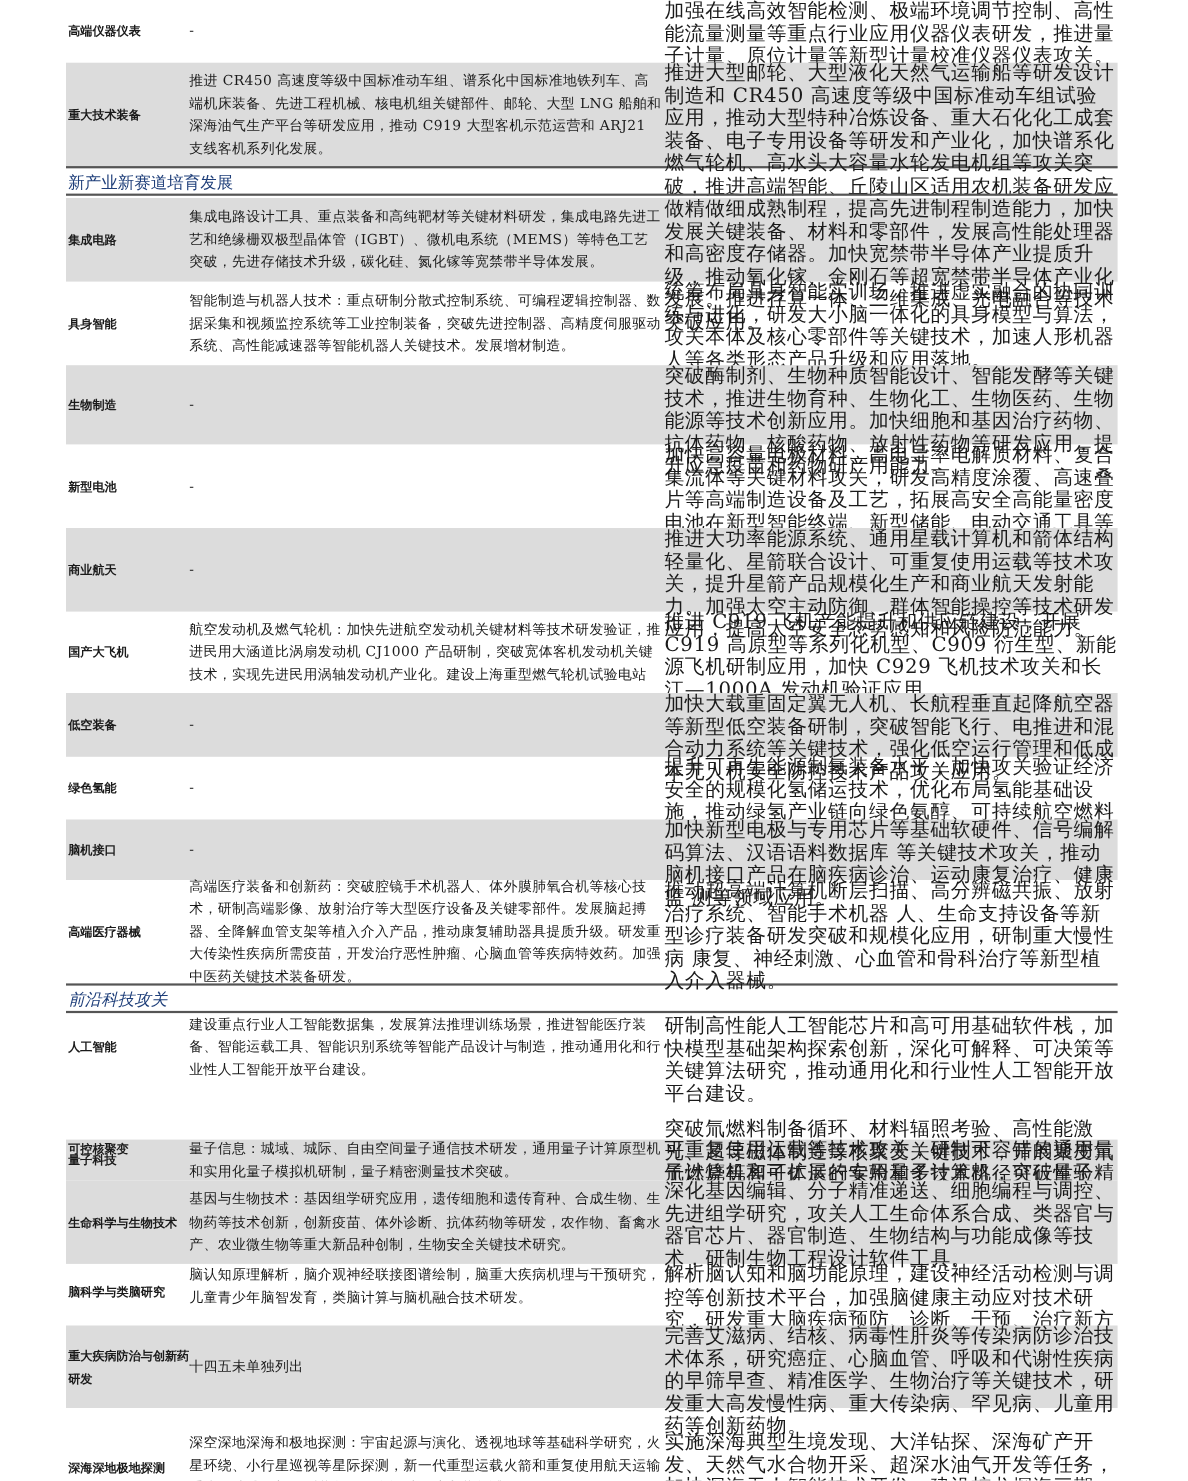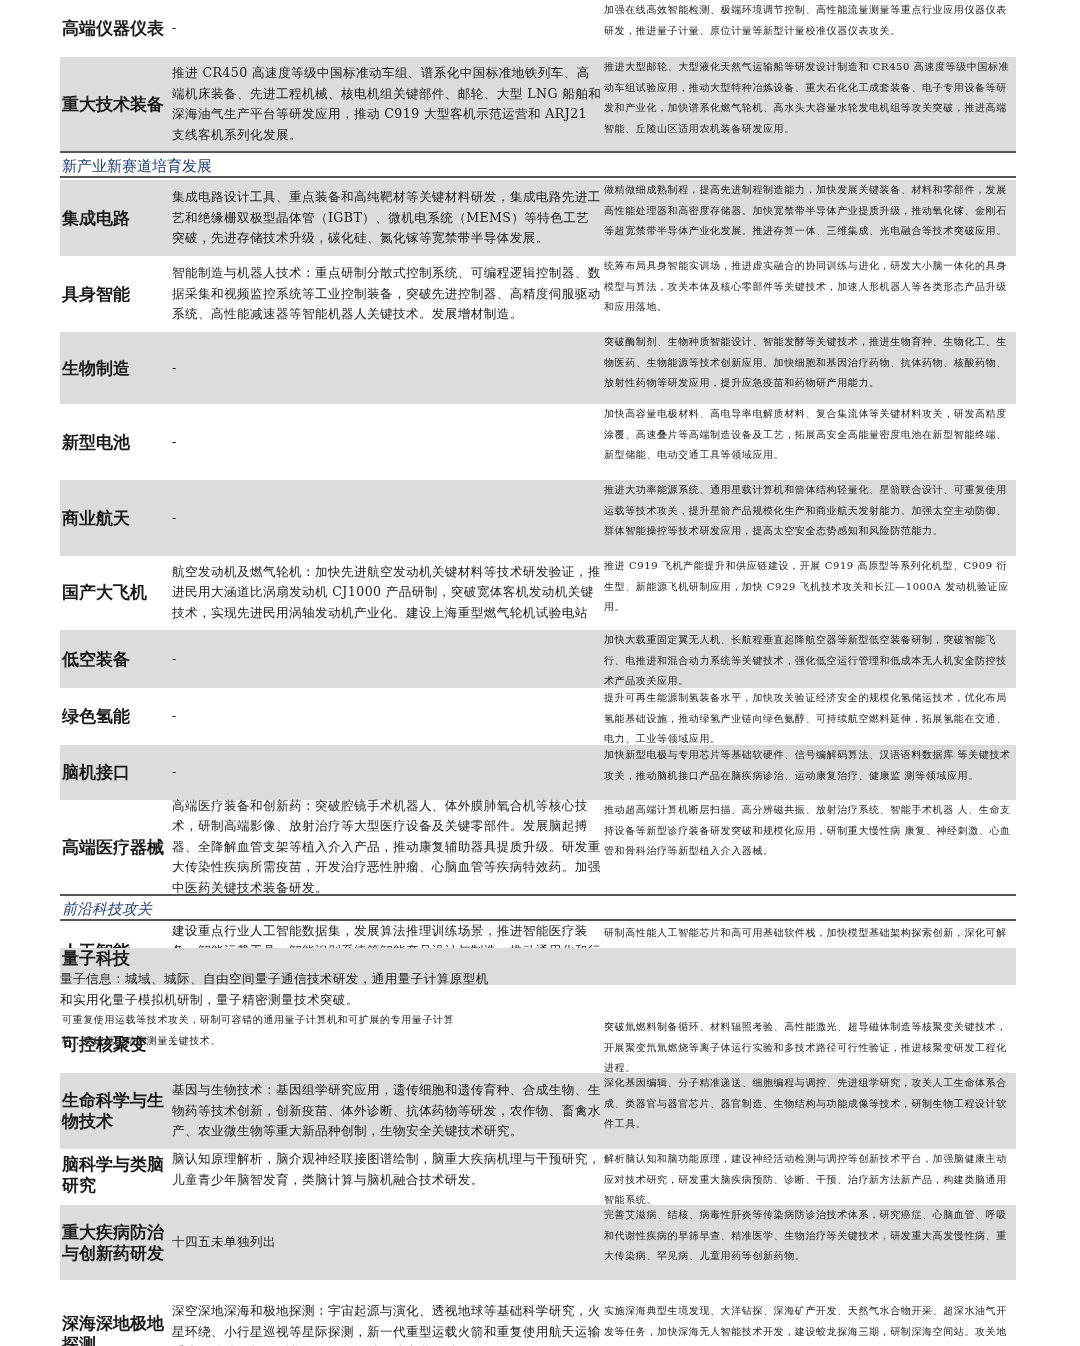--- a/index.html
+++ b/index.html
@@ -3,25 +3,25 @@
 <meta charset="utf-8">
 <style>
   html, body { margin: 0; padding: 0; background: #ffffff; }
   body { width: 1080px; height: 1346px; overflow: hidden; position: relative;
          font-family: "DejaVu Serif", "Liberation Serif", serif; color: #1a1a1a; }
   .table { position: absolute; left: 60px; top: 0; width: 956px; }
   .row { display: flex; position: absolute; left: 0; width: 956px; box-sizing: border-box; }
   .row.shade { background: #dcdcdc; }
   .row.bottom-rule { border-bottom: 2px solid #555; }
   .cat { width: 112px; flex: none; display: flex; align-items: center;
-         font-weight: bold; font-size: 17px; line-height: 21px; padding-left: 2px; box-sizing: border-box; }
+         font-weight: bold; font-size: 11px; line-height: 21px; padding-left: 2px; box-sizing: border-box; }
   .c14 { width: 430px; flex: none; font-size: 12.6px; line-height: 20.5px; padding-left: 0; box-sizing: border-box;
          display: flex; align-items: center; letter-spacing: 0.4px; }
   .c14.top { align-items: flex-start; }
-  .c15 { width: 414px; flex: none; font-size: 10px; line-height: 20.5px; padding-left: 2px; box-sizing: border-box;
+  .c15 { width: 414px; flex: none; font-size: 18px; line-height: 20.5px; padding-left: 2px; box-sizing: border-box;
          letter-spacing: 0.6px; }
   .section { position: absolute; left: 0; width: 956px; height: 24px; font-size: 15px; color: #1f3f7a;
              padding-left: 2px; box-sizing: border-box; line-height: 24px; border-bottom: 2px solid #555; }
 </style>
 </head>
 <body>
 
 <div class="table">
 
   <div class="row" style="top:0;height:57px;">
@@ -88,21 +88,21 @@
     <div class="c15">推动超高端计算机断层扫描、高分辨磁共振、放射治疗系统、智能手术机器 人、生命支持设备等新型诊疗装备研发突破和规模化应用，研制重大慢性病 康复、神经刺激、心血管和骨科治疗等新型植入介入器械。</div>
   </div>
 
   <div class="section" style="top:897px;font-style:italic;">前沿科技攻关</div>
 
   <div class="row" style="top:923px;height:57px;">
     <div class="cat">人工智能</div>
     <div class="c14">建设重点行业人工智能数据集，发展算法推理训练场景，推进智能医疗装备、智能运载工具、智能识别系统等智能产品设计与制造，推动通用化和行业性人工智能开放平台建设。</div>
     <div class="c15">研制高性能人工智能芯片和高可用基础软件栈，加快模型基础架构探索创新，深化可解释、可决策等关键算法研究，推动通用化和行业性人工智能开放平台建设。</div>
   </div>
-  <div class="row shade" style="top:948px;height:37px;flex-direction:column;">
+  <div class="row shade" style="top:1036px;height:37px;">
     <div class="cat">量子科技</div>
     <div class="c14">量子信息：城域、城际、自由空间量子通信技术研发，通用量子计算原型机和实用化量子模拟机研制，量子精密测量技术突破。</div>
     <div class="c15">可重复使用运载等技术攻关，研制可容错的通用量子计算机和可扩展的专用量子计算机，突破量子精密测量关键技术。</div>
   </div>
   <div class="row" style="top:1017px;height:55px;">
     <div class="cat">可控核聚变</div>
     <div class="c14">-</div>
     <div class="c15">突破氚燃料制备循环、材料辐照考验、高性能激光、超导磁体制造等核聚变关键技术，开展聚变氘氚燃烧等离子体运行实验和多技术路径可行性验证，推进核聚变研发工程化进程。</div>
   </div>
   <div class="row shade" style="top:1073px;height:76px;">

